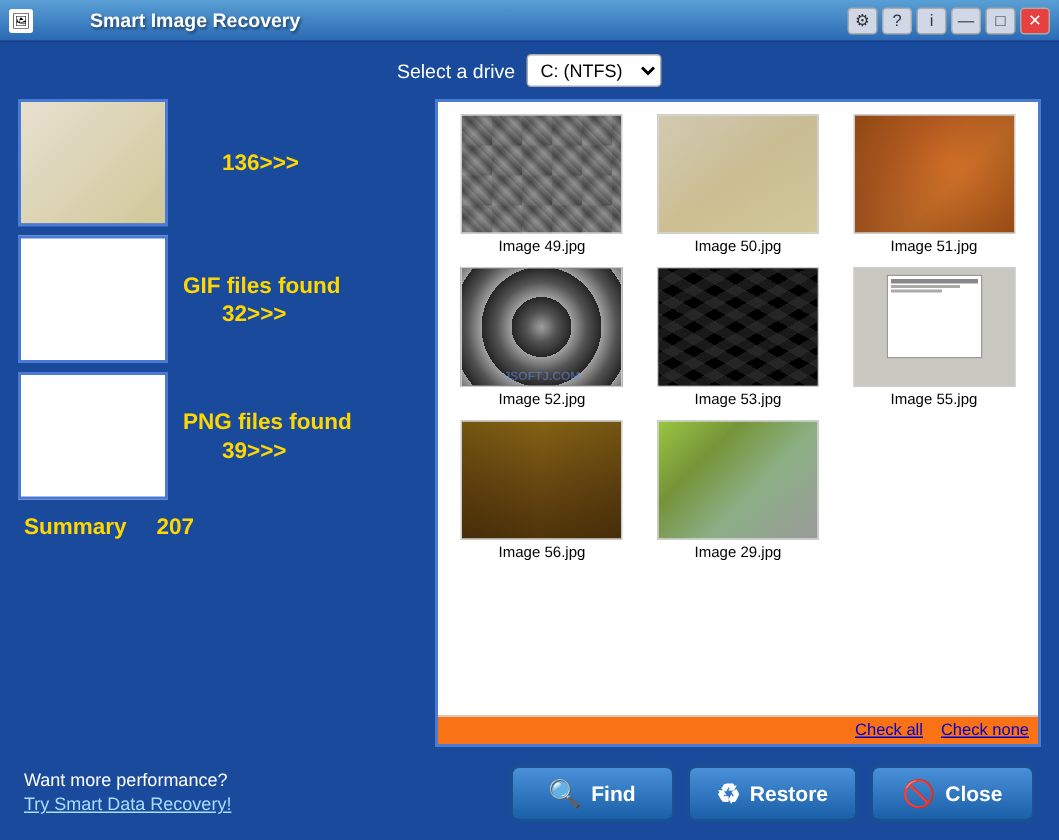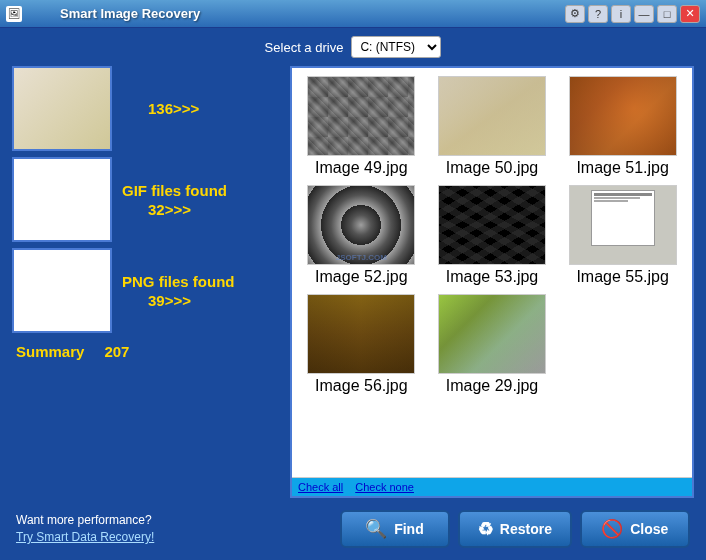--- a/index.html
+++ b/index.html
@@ -201,32 +201,33 @@
       height: 80px;
       border: 1px solid #ccc;
       object-fit: cover;
       display: flex;
       align-items: center;
       justify-content: center;
       overflow: hidden;
       position: relative;
     }
     .image-label {
-      font-size: 16px;
+      font-size: 10px;
       color: #000;
       text-align: center;
     }
 
     
     .check-links {
       display: flex;
+      justify-content: flex-end;
       gap: 12px;
       padding: 3px 6px;
       border-top: 1px solid #ccc;
-      background: #0ea5e9;
+      background: #f97316;
     }
     .check-link {
       color: #0000cc;
       font-size: 11px;
       text-decoration: underline;
       cursor: pointer;
     }
 
     
     .bottom-bar {

